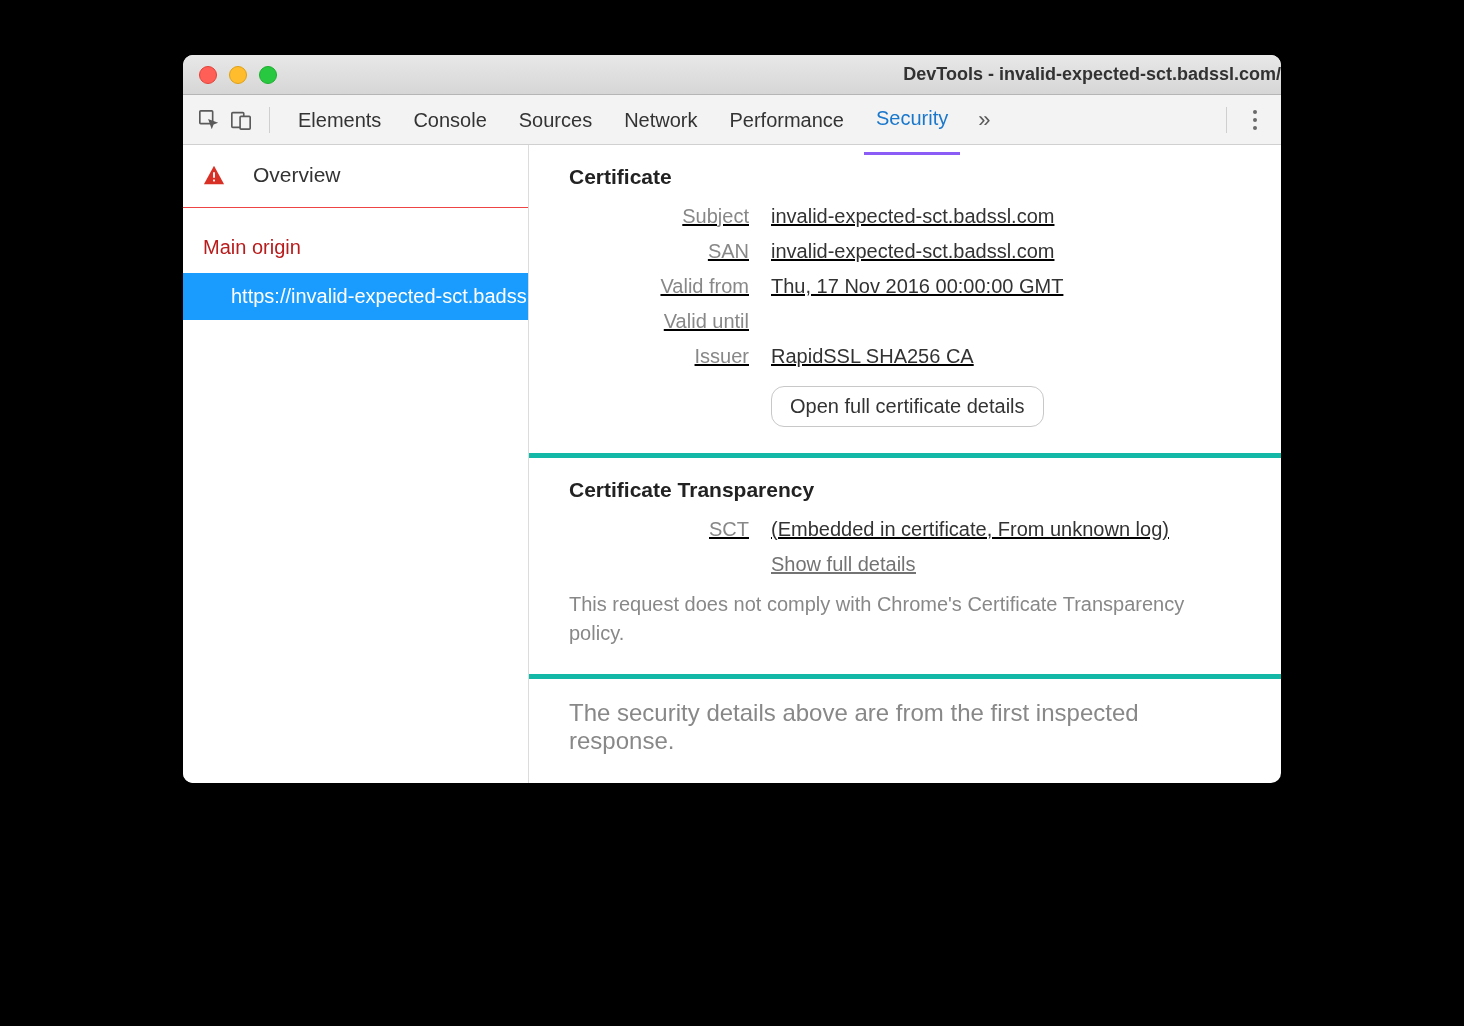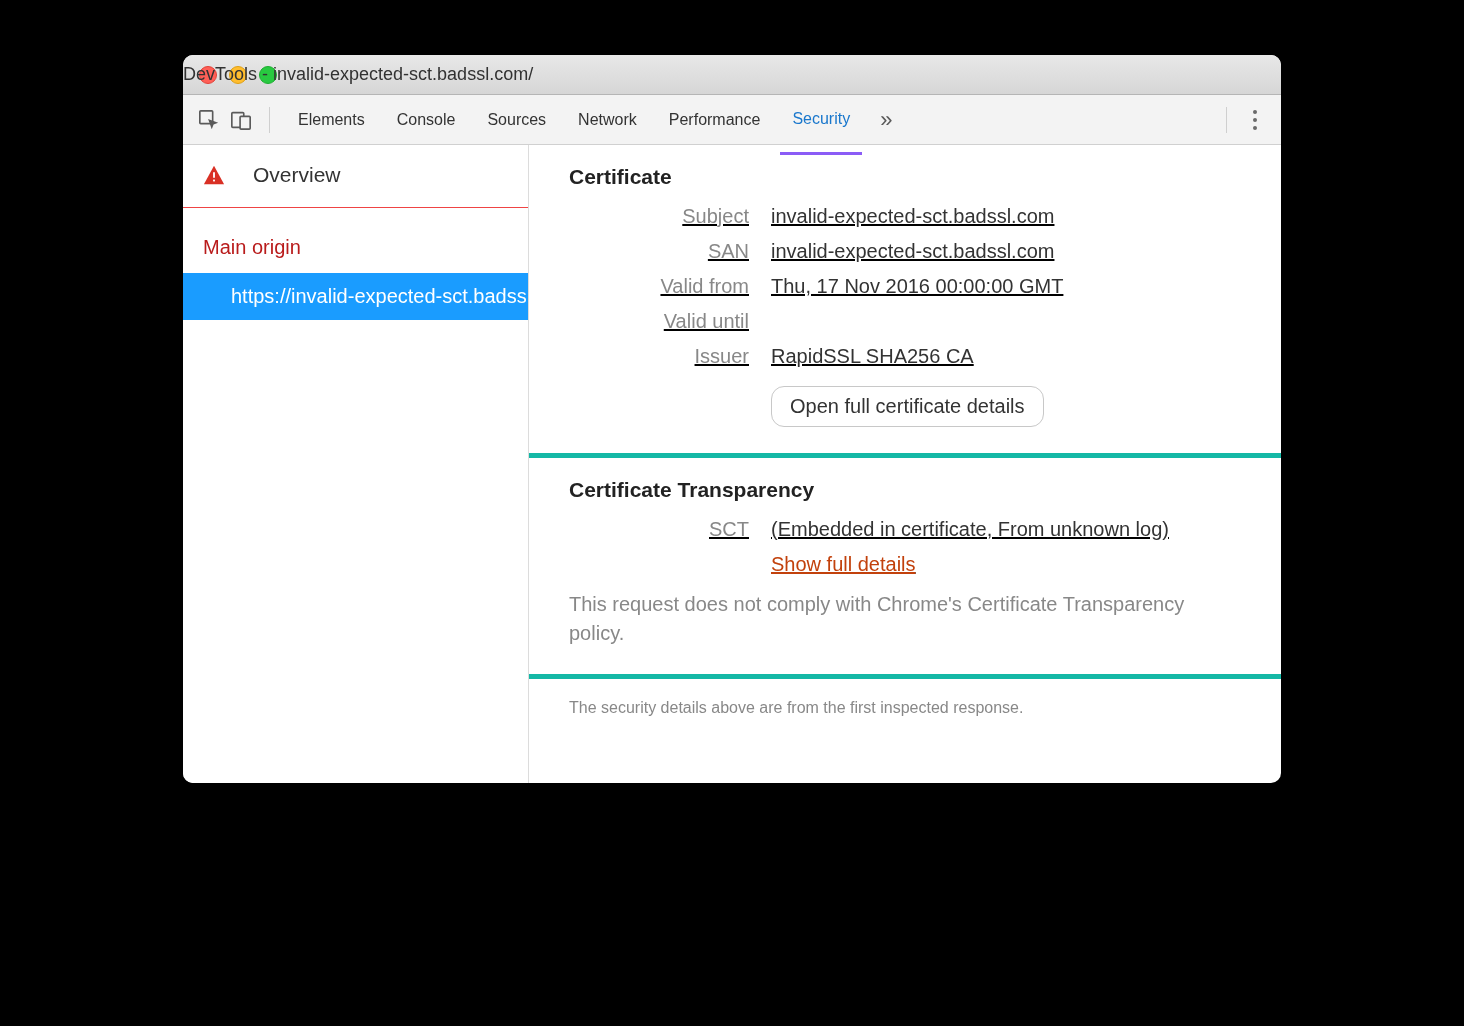--- a/index.html
+++ b/index.html
@@ -32,38 +32,39 @@
       position: relative;
     }
     .traffic-lights { display: flex; gap: 12px; padding-left: 16px; }
     .tl { width: 18px; height: 18px; border-radius: 50%; }
     .tl-red { background: #ff5f57; border: 1px solid #e24238; }
     .tl-yellow { background: #ffbd2e; border: 1px solid #dfa013; }
     .tl-green { background: #28c940; border: 1px solid #1cae2f; }
     .title-text {
       position: absolute;
       left: 0; right: 0;
-      text-align: left;
+      text-align: right;
       font-size: 18px;
       color: #323232;
       pointer-events: none;
+      font-weight: bold;
     }
     .tabbar {
       height: 50px;
       background: #f3f3f3;
       border-bottom: 1px solid #d0d0d0;
       display: flex;
       align-items: center;
       padding: 0 14px;
       gap: 8px;
     }
     .tb-ico { width: 24px; height: 24px; color: #5a5a5a; display:flex; align-items:center; justify-content:center; }
     .tb-sep { width: 1px; height: 26px; background: #cfcfcf; margin: 0 8px; }
     .tab {
-      font-size: 16px;
+      font-size: 20px;
       color: #333;
       padding: 11px 12px;
       line-height: 48px;
       cursor: default;
     }
     .tab.active { color: #1977cc; border-bottom: 3px solid #8b5cf6; line-height: 45px; }
     .spacer { flex: 1; }
     .chev { font-size: 22px; color: #5a5a5a; padding: 0 10px; }
     .kebab { width: 24px; display:flex; flex-direction:column; align-items:center; gap:4px; padding:0 10px;}
     .kebab .dot { width:4px; height:4px; border-radius:50%; background:#6a6a6a; }
@@ -97,23 +98,23 @@
     .section { padding: 20px 40px 26px 40px; border-bottom: 5px solid #14b8a6; }
     .sec-title { font-size: 21px; font-weight: 600; color: #222; margin-bottom: 16px; }
     .kv { display:flex; gap: 22px; margin-bottom: 12px; align-items:baseline;text-decoration:underline; }
     .k { width: 180px; text-align: right; color: #888; font-size: 20px; }
     .v { flex:1; color: #333; font-size: 20px; }
     .btn {
       display:inline-block; border:1px solid #c8c8c8; border-radius:13px;
       padding: 8px 18px; font-size: 20px; color:#333; background:#fff;
       margin-left: 202px; margin-top: 6px;
     }
-    .link { color: #c2410c; text-decoration: underline; cursor:pointer; }
+    .link { color: #737373; text-decoration: underline; cursor:pointer; }
     .note { color: #888; font-size: 20px; margin-top: 14px; line-height:1.45; }
-    .footer-note { padding: 20px 40px; color:#888; font-size:16px; }
+    .footer-note { padding: 20px 40px; color:#888; font-size:24px; }
   </style>
 </head>
 <body>
 
 <div class="window">
   <div class="titlebar">
     <div class="traffic-lights">
       <div class="tl tl-red"></div>
       <div class="tl tl-yellow"></div>
       <div class="tl tl-green"></div>

